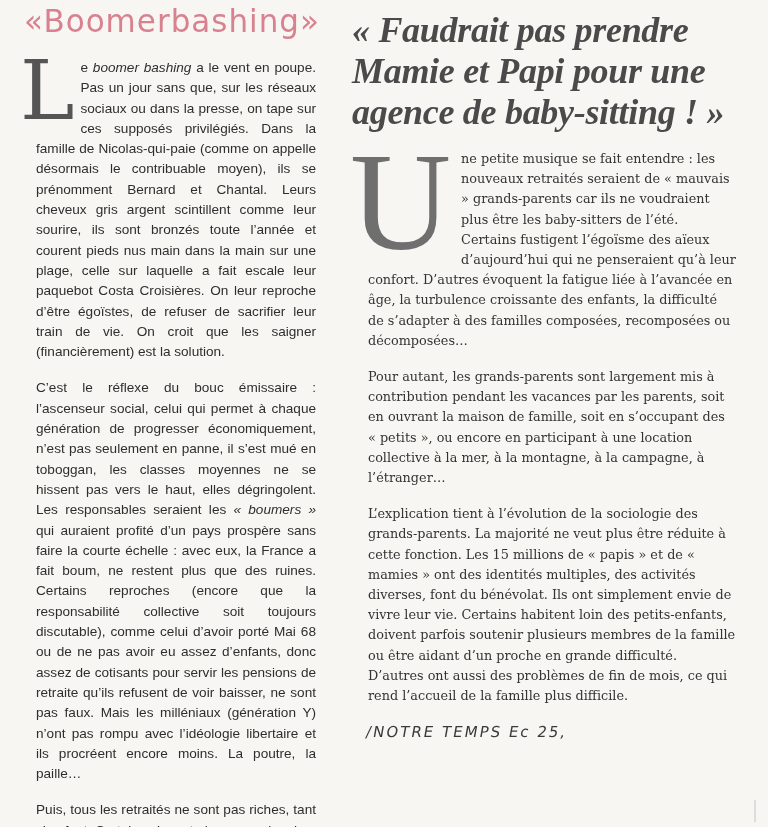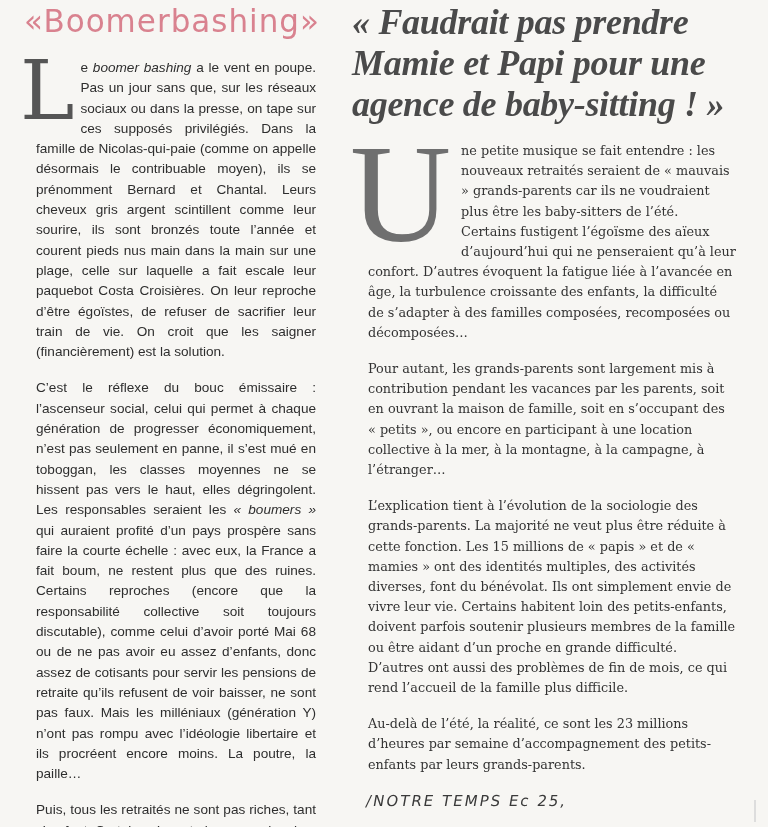--- a/index.html
+++ b/index.html
@@ -47,21 +47,21 @@
     position:absolute; left:352px; top:0; width:400px;
     font-family:"DejaVu Serif", serif;
     font-size:12.8px; line-height:20.2px;
     color:#333;
   }
   .quote-title {
     font-family:"Liberation Serif", serif;
     font-style:italic;
     font-size:36px; line-height:41px;
     color:#4a4a4a;
-    margin:0; padding-top:2px;
+    margin:0; padding-top:10px;
     letter-spacing:-0.3px;
   }
   .body-right { margin-top:8px; }
   .dropcap-U {
     float:left;
     font-family:"Liberation Serif", serif;
     font-size:140px; line-height:98px;
     color:#6f6f6f;
     height:102px; margin:4px 10px 0 -2px;
   }
@@ -92,19 +92,18 @@
 
 </div>
 
 <div class="right-col">
   <h1 class="quote-title">« Faudrait pas prendre Mamie et Papi pour une agence de baby-sitting ! »</h1>
   <div class="body-right">
     <span class="dropcap-U">U</span>
     <p>ne petite musique se fait entendre : les nouveaux retraités seraient de « mauvais » grands-parents car ils ne voudraient plus être les baby-sitters de l’été. Certains fustigent l’égoïsme des aïeux d’aujourd’hui qui ne penseraient qu’à leur confort. D’autres évoquent la fatigue liée à l’avancée en âge, la turbulence croissante des enfants, la difficulté de s’adapter à des familles composées, recomposées ou décomposées…</p>
     <p>Pour autant, les grands-parents sont largement mis à contribution pendant les vacances par les parents, soit en ouvrant la maison de famille, soit en s’occupant des « petits », ou encore en participant à une location collective à la mer, à la montagne, à la campagne, à l’étranger…</p>
     <p>L’explication tient à l’évolution de la sociologie des grands-parents. La majorité ne veut plus être réduite à cette fonction. Les 15 millions de « papis » et de « mamies » ont des identités multiples, des activités diverses, font du bénévolat. Ils ont simplement envie de vivre leur vie. Certains habitent loin des petits-enfants, doivent parfois soutenir plusieurs membres de la famille ou être aidant d’un proche en grande difficulté. D’autres ont aussi des problèmes de fin de mois, ce qui rend l’accueil de la famille plus difficile.</p>
-    <p>Au-delà de l’été, la réalité, ce sont les 23 millions d’heures par semaine d’accompagnement des petits-enfants par leurs grands-parents.</p>
   </div>
   <div class="hand-sign-right">/NOTRE TEMPS Ec 25,</div>
 
 </div>
 
 <div class="scan-edge"></div>
 
 </body></html>

